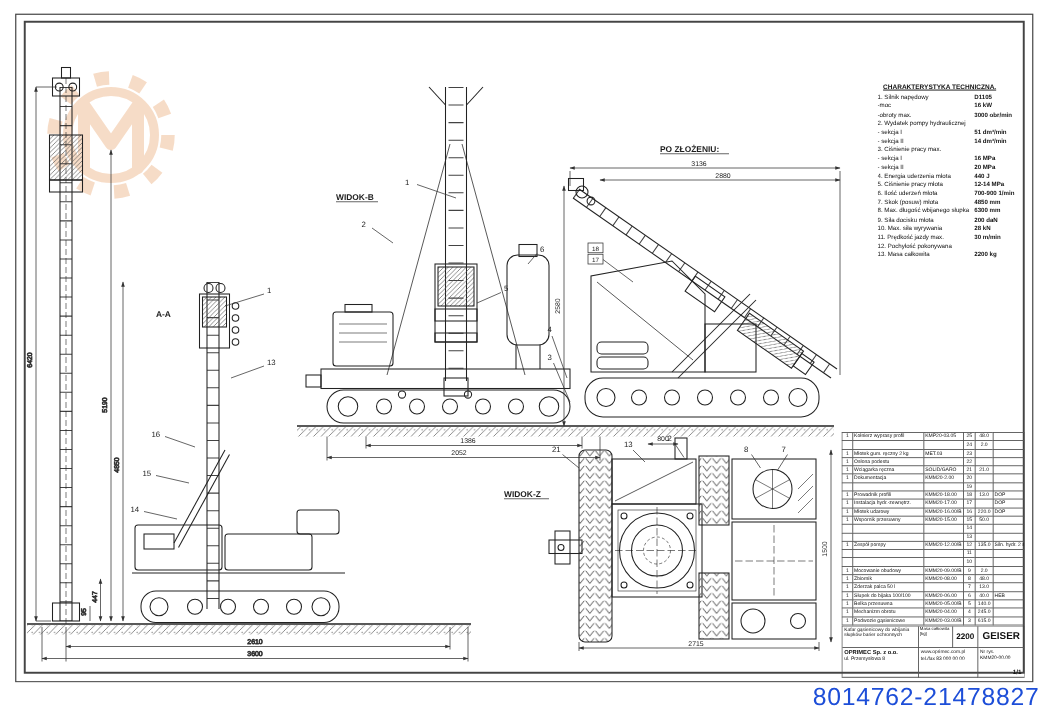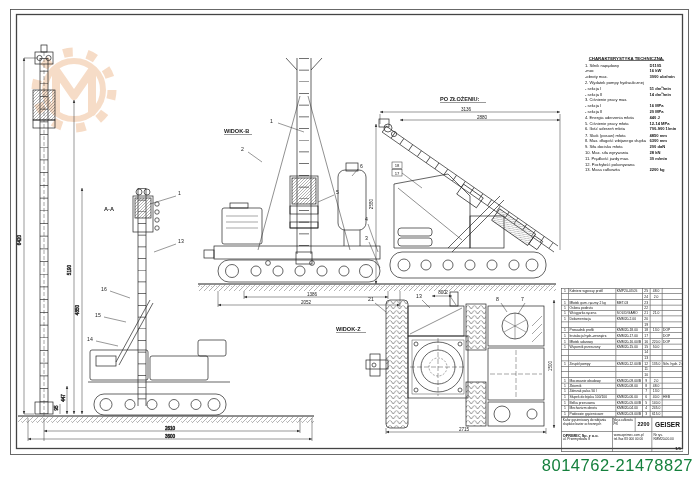--- a/index.html
+++ b/index.html
@@ -33,21 +33,21 @@
   .tb-desc{width:85px;height:24px;font-size:5.4px;line-height:6.4px;padding:1px 2px;}
   .tb-masslbl{width:38px;height:24px;font-size:4.8px;line-height:5.6px;padding:1px;}
   .tb-massval{width:28px;height:24px;font-size:9px;font-weight:bold;text-align:center;line-height:22px;}
   .tb-name{width:51px;height:24px;font-size:11px;font-weight:bold;text-align:center;line-height:22px;border-right:none;}
   .tb-company{width:85px;height:33px;font-size:5.6px;padding:2px;}
   .tb-company b{font-size:6.4px;}
   .tb-contact{width:66px;height:33px;font-size:5.4px;padding:2px;line-height:7px;}
   .tb-dwg{width:51px;height:33px;font-size:5.4px;padding:2px;border-right:none;position:relative;}
   .tb-scale{position:absolute;right:3px;bottom:1px;font-size:7px;font-weight:bold;}
 
-  .footer-id{position:absolute;top:456px;right:5px;font-size:16.5px;color:#15803d;
+  .footer-id{position:absolute;top:456px;right:5px;font-size:16.5px;color:#1d4ed8;
              letter-spacing:0.5px;font-family:"Liberation Sans",sans-serif;}
 </style>
 </head>
 <body>
 
 <div id="stage">
 
 <svg width="698" height="455" viewBox="0 0 698 455">
   <defs>
     <pattern id="gnd" width="5" height="5" patternUnits="userSpaceOnUse">

